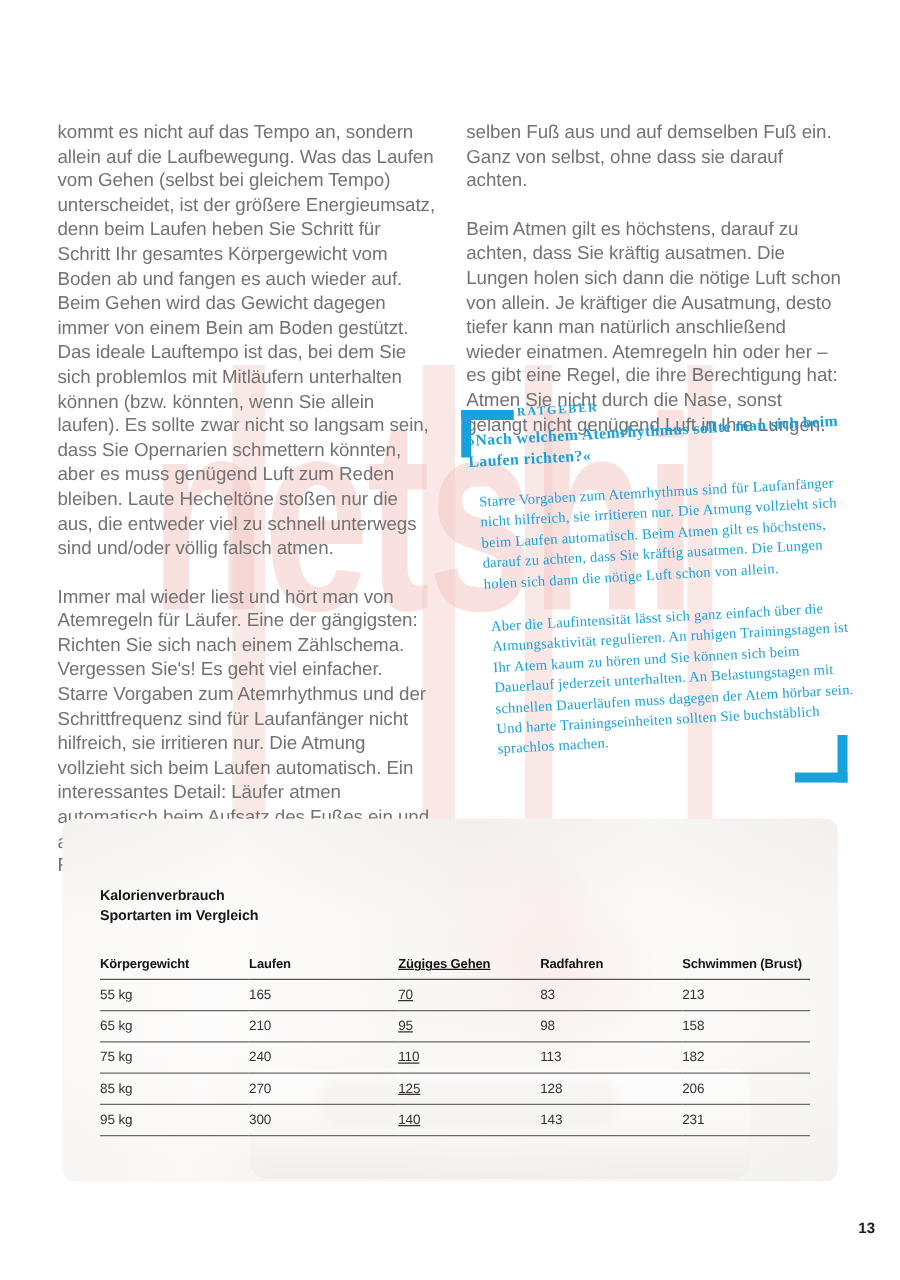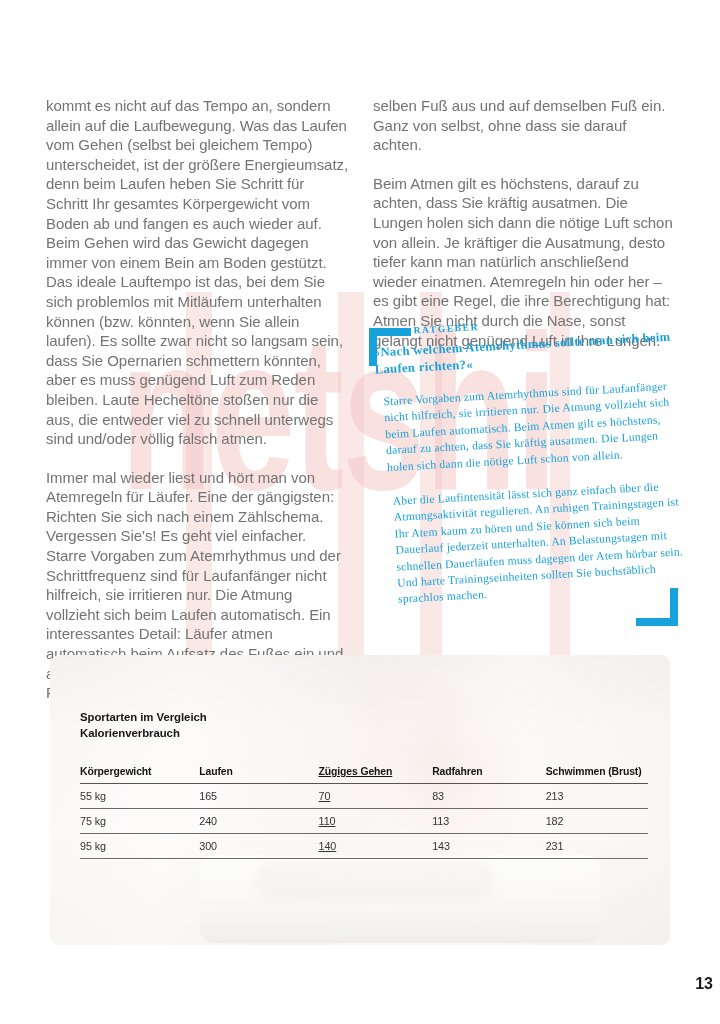--- a/index.html
+++ b/index.html
@@ -246,23 +246,23 @@
   table.calorie tr:last-child td { border-bottom: 1.3px solid #6b6b6b; }
   table.calorie th:nth-child(1), table.calorie td:nth-child(1) { width: 21%; }
   table.calorie th:nth-child(2), table.calorie td:nth-child(2) { width: 21%; }
   table.calorie th:nth-child(3), table.calorie td:nth-child(3) { width: 20%; text-decoration: underline; }
   table.calorie th:nth-child(4), table.calorie td:nth-child(4) { width: 20%; }
   table.calorie th:nth-child(5), table.calorie td:nth-child(5) { width: 18%; }
 
   
   .page-number {
     position: absolute;
-    right: 7px;
+    right: 20px;
     top: 975px;
-    font-size: 16px;
+    font-size: 12px;
     font-weight: 700;
     color: #1b1b1b;
     z-index: 5;
   }
 </style>
 </head>
 <body>
 
 <div class="page">
 
@@ -299,49 +299,63 @@
     </div>
   </div>
 
   <div class="panel">
     <div class="panel-photo"></div>
     <div class="panel-scale"></div>
     <div class="panel-scale2"></div>
     <div class="panel-wash"></div>
 
     <div class="panel-content">
+      <div class="panel-title">Kalorienverbrauch</div>
       <div class="panel-title">Sportarten im Vergleich</div>
-      <div class="panel-title">Kalorienverbrauch</div>
 
       <table class="calorie">
         <thead>
           <tr>
             <th>Körpergewicht</th>
             <th>Laufen</th>
             <th>Zügiges Gehen</th>
             <th>Radfahren</th>
             <th>Schwimmen (Brust)</th>
           </tr>
         </thead>
         <tbody>
           <tr>
             <td>55 kg</td>
             <td>165</td>
             <td>70</td>
             <td>83</td>
             <td>213</td>
           </tr>
           <tr>
+            <td>65 kg</td>
+            <td>210</td>
+            <td>95</td>
+            <td>98</td>
+            <td>158</td>
+          </tr>
+          <tr>
             <td>75 kg</td>
             <td>240</td>
             <td>110</td>
             <td>113</td>
             <td>182</td>
           </tr>
           <tr>
+            <td>85 kg</td>
+            <td>270</td>
+            <td>125</td>
+            <td>128</td>
+            <td>206</td>
+          </tr>
+          <tr>
             <td>95 kg</td>
             <td>300</td>
             <td>140</td>
             <td>143</td>
             <td>231</td>
           </tr>
         </tbody>
       </table>
     </div>
   </div>

